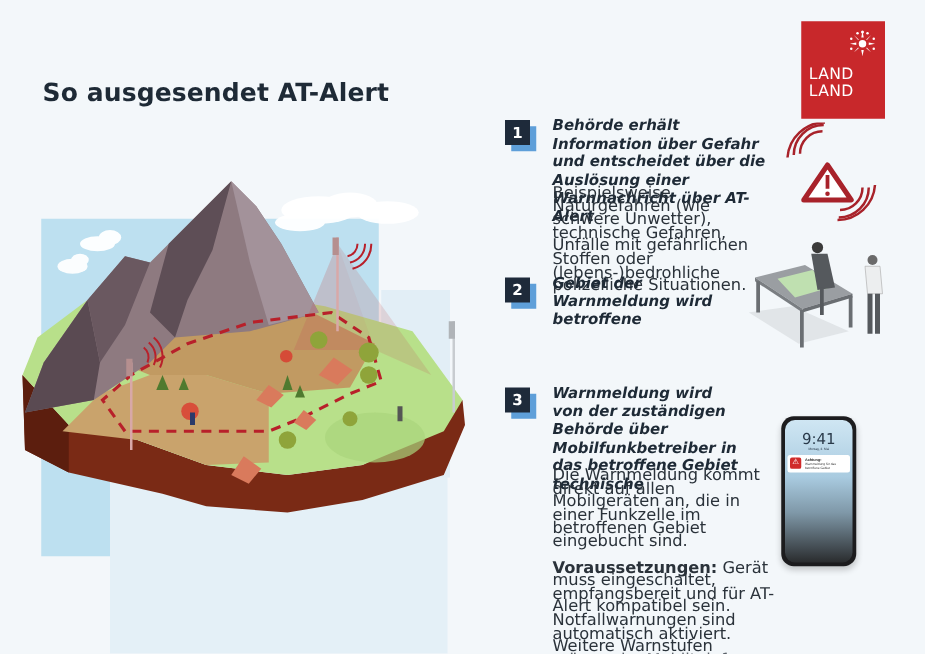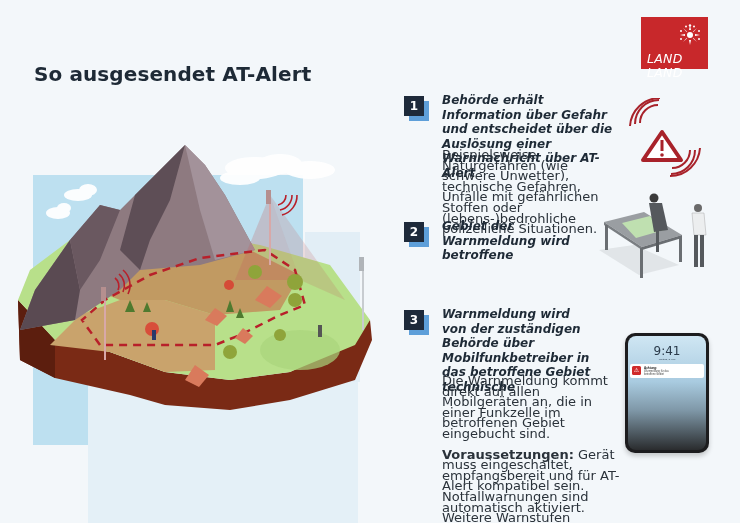--- a/index.html
+++ b/index.html
@@ -11,23 +11,22 @@
     position: relative;
   }
   .page-title {
     position: absolute; left: 34px; top: 62px;
     font-size: 20px; font-weight: 700; color: #1e2a36;
     letter-spacing: 0.1px;
     font-family: "DejaVu Sans", sans-serif;
   }
   .logo {
     position: absolute; left: 641px; top: 17px;
-    width: 67px; height: 52px; background: #c8282b;
+    width: 67px; height: 78px; background: #c8282b;
     color: #fff;
-    font-style: italic;
   }
   .logo .eagle { position: absolute; right: 6px; top: 6px; width: 24px; height: 24px; }
   .logo .lt {
     position: absolute; left: 6px; top: 35px;
     font-size: 12.5px; line-height: 13.5px; font-weight: 400;
     letter-spacing: 0.3px;
     font-family: "DejaVu Sans", sans-serif;
   }
   .illustration { position: absolute; left: 0; top: 130px; width: 380px; height: 393px; }
   .step { position: absolute; left: 404px; }
@@ -222,21 +221,21 @@
     <div class="back"></div>
     <div class="front">3</div>
   </div>
   <div class="step-head" style="width:150px;">Warnmeldung wird von der zuständigen Behörde über Mobilfunkbetreiber in das betroffene Gebiet technische</div>
   <div class="step-body" style="top:66px;">
     <p>Die Warnmeldung kommt direkt auf allen Mobilgeräten an, die in einer Funkzelle im betroffenen Gebiet eingebucht sind.</p>
     <p><b>Voraussetzungen:</b><span> Gerät muss eingeschaltet, empfangsbereit und für AT-Alert kompatibel sein. Notfallwarnungen sind automatisch aktiviert. Weitere Warnstufen müssen im Mobiltelefon gegebenenfalls aktiviert werden.</span></p>
   </div>
 </div>
 
-<div class="side-art" style="left:625px;top:333px;width:84px;height:120px;">
+<div class="side-art" style="left:625px;top:333px;width:60px;height:120px;">
   <div style="position:absolute;inset:0;background:#1c1c1e;border-radius:10px;box-shadow:0 3px 5px rgba(0,0,0,0.2);"></div>
   <div style="position:absolute;left:3px;top:3px;right:3px;bottom:3px;border-radius:8px;background:linear-gradient(#cfe6f3 0%,#a9cbe0 40%,#7f98a8 65%,#2a2c2e 100%);overflow:hidden;">
     <div style="position:absolute;top:8px;width:100%;text-align:center;font-size:12px;color:#2a3a4a;font-family:'DejaVu Sans',sans-serif;">9:41</div>
     <div style="position:absolute;top:22px;width:100%;text-align:center;font-size:2.5px;color:#2a3a4a;">Montag, 2. Mai</div>
     <div style="position:absolute;left:2px;right:2px;top:28px;height:14px;background:#fff;border-radius:2px;">
       <div style="position:absolute;left:2px;top:2px;width:9px;height:9px;background:#d02a2a;border-radius:1.5px;color:#fff;font-size:6px;line-height:9px;text-align:center;">⚠</div>
       <div style="position:absolute;left:14px;top:2px;font-size:3px;font-weight:700;color:#222;">Achtung:</div>
       <div style="position:absolute;left:14px;top:6px;width:34px;font-size:2.6px;line-height:3px;color:#444;">Warnmeldung für das betroffene Gebiet</div>
     </div>
   </div>

